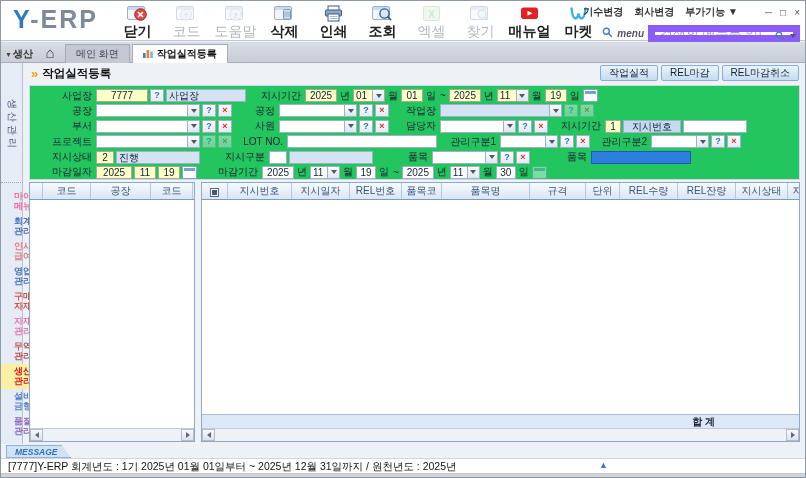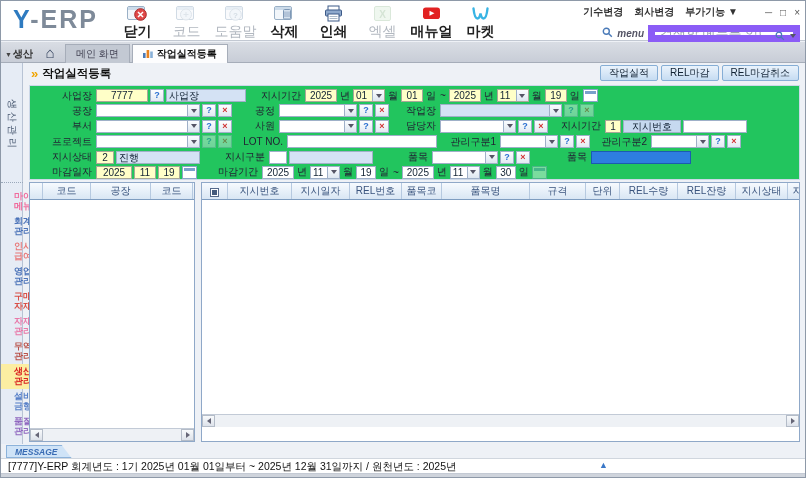--- a/index.html
+++ b/index.html
@@ -150,28 +150,50 @@
           <span class="tico">
             <svg width="21" height="17" viewBox="0 0 21 17">
               <rect x="5" y="1" width="11" height="4.5" fill="#fff" stroke="#3c5a88"></rect>
               <rect x="2.5" y="5" width="16" height="6" rx="1" fill="#8fa9cc" stroke="#3c5a88"></rect>
               <rect x="5" y="9" width="11" height="7" fill="#fff" stroke="#3c5a88"></rect>
               <path d="M6.5 11.5h8 M6.5 13.5h8" stroke="#99aabb" stroke-width="0.8"></path>
             </svg>
           </span>
           <div class="tlab">인쇄</div>
         </div>
+        <div class="titem">
+          <span class="tico">
+            <svg width="21" height="17" viewBox="0 0 21 17">
+              <rect x="0.5" y="1.5" width="17" height="13" rx="1.5" fill="#f2f6fa" stroke="#9ab0c6"></rect>
+              <rect x="1" y="2" width="16" height="3" fill="#ccdbea"></rect>
+              <circle cx="12.5" cy="8.5" r="4.6" fill="#d8e8f8" stroke="#2f5f9e" stroke-width="1.4"></circle>
+              <path d="M15.8 11.8 L18.6 14.6" stroke="#2f5f9e" stroke-width="1.8" stroke-linecap="round"></path>
+            </svg>
+          </span>
+          <div class="tlab">조회</div>
+        </div>
         <div class="titem dis">
           <span class="tico">
             <svg width="21" height="17" viewBox="0 0 21 17">
               <rect x="2.5" y="1.5" width="16" height="14" rx="1.5" fill="#ddeedd" stroke="#aeceae"></rect>
               <text x="10.5" y="12.5" font-size="10" font-weight="bold" text-anchor="middle" fill="#a2c4a2">X</text>
             </svg>
           </span>
           <div class="tlab">엑셀</div>
+        </div>
+        <div class="titem dis">
+          <span class="tico">
+            <svg width="21" height="17" viewBox="0 0 21 17">
+              <rect x="0.5" y="1.5" width="17" height="13" rx="1.5" fill="#f2f6fa" stroke="#9ab0c6"></rect>
+              <rect x="1" y="2" width="16" height="3" fill="#ccdbea"></rect>
+              <circle cx="12" cy="9" r="4" fill="#e8eef4" stroke="#a8b8c8" stroke-width="1.2"></circle>
+              <path d="M15 12 L17.5 14.5" stroke="#a8b8c8" stroke-width="1.5"></path>
+            </svg>
+          </span>
+          <div class="tlab">찾기</div>
         </div>
         <div class="titem">
           <span class="tico">
             <svg width="21" height="17" viewBox="0 0 21 17">
               <rect x="2" y="2.5" width="17" height="11.5" rx="2.8" fill="#e22222"></rect>
               <path d="M8.5 5.8 L13.5 8.2 L8.5 10.7 Z" fill="#fff"></path>
             </svg>
           </span>
           <div class="tlab">매뉴얼</div>
         </div>
@@ -504,20 +526,21 @@
         <div class="gcell" style="width: 40px;">품목코</div>
         <div class="gcell" style="width: 88px;">품목명</div>
         <div class="gcell" style="width: 56px;">규격</div>
         <div class="gcell" style="width: 34px;">단위</div>
         <div class="gcell" style="width: 58px;">REL수량</div>
         <div class="gcell" style="width: 58px;">REL잔량</div>
         <div class="gcell" style="width: 52px;">지시상태</div>
         <div class="gcell" style="width: 40px;">지시구</div>
       </div>
     <div class="gbody"></div>
+    <div class="gfoot">합  계</div>
     <div class="hscroll">
       <span class="sarrow l">
           <span class="tri-l"></span>
         </span>
       <span class="sarrow r">
           <span class="tri-r"></span>
         </span>
     </div>
   </div>
 

